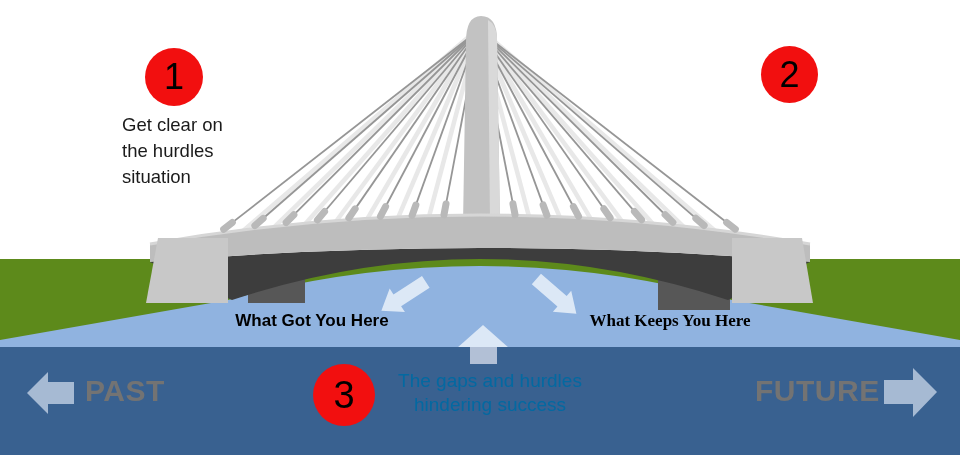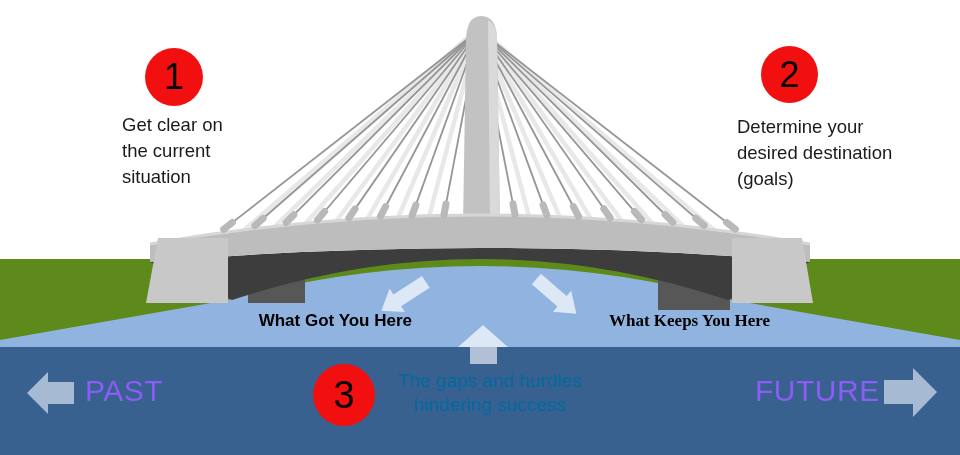--- a/index.html
+++ b/index.html
@@ -25,26 +25,26 @@
     position:absolute;font-size:18.5px;line-height:26px;color:#1b1b1b;white-space:pre-line;
   }
   #step1-label{left:122px;top:112px;width:180px;}
   #step2-label{left:737px;top:114px;width:215px;}
   #step3-label{
     position:absolute;left:382px;top:369px;width:216px;text-align:center;
     color:#0369a1;font-size:19px;line-height:24px;white-space:pre-line;
   }
   .water-label{
     position:absolute;font-weight:bold;font-size:17px;color:#000;
-    width:200px;text-align:right;white-space:nowrap;
+    width:200px;text-align:center;white-space:nowrap;
   }
   #water-left{left:212px;top:311px;}
   #water-right{left:570px;top:311px;font-family:Liberation Serif, serif;}
   .bar-label{
-    position:absolute;font-weight:normal;font-size:30px;color:#8b5cf6;letter-spacing:.5px;
+    position:absolute;font-weight:bold;font-size:30px;color:#737373;letter-spacing:.5px;
   }
   #past-label{left:85px;top:374px;}
   #future-label{left:755px;top:374px;}
 </style>
 </head>
 <body>
 
 <div class="stage">
 
   <svg width="960" height="455" viewBox="0 0 960 455">
@@ -128,27 +128,24 @@
 
     <rect x="470" y="347" width="27" height="17" fill="var(--arrow-stem,#b2c0d6)"></rect>
 
     <path d="M27,393 L48,372 L48,382 L74,382 L74,404 L48,404 L48,414 Z" fill="var(--timeline-arrow,#a6bad3)"></path>
     <path d="M937,392 L913,368 L913,380 L884,380 L884,404 L913,404 L913,417 Z" fill="var(--timeline-arrow,#a6bad3)"></path>
   </svg>
 
   <div class="overlay">
     <div class="badge" id="badge1">1</div>
     <div class="step-label" id="step1-label">Get clear on
-the current
+the hurdles
 situation</div>
 
     <div class="badge" id="badge2">2</div>
-    <div class="step-label" id="step2-label">Determine your
-desired destination
-(goals)</div>
 
     <div class="badge" id="badge3">3</div>
     <div id="step3-label">The gaps and hurdles
 hindering success</div>
 
     <div class="water-label" id="water-left">What Got You Here</div>
     <div class="water-label" id="water-right">What Keeps You Here</div>
 
     <div class="bar-label" id="past-label">PAST</div>
     <div class="bar-label" id="future-label">FUTURE</div>

